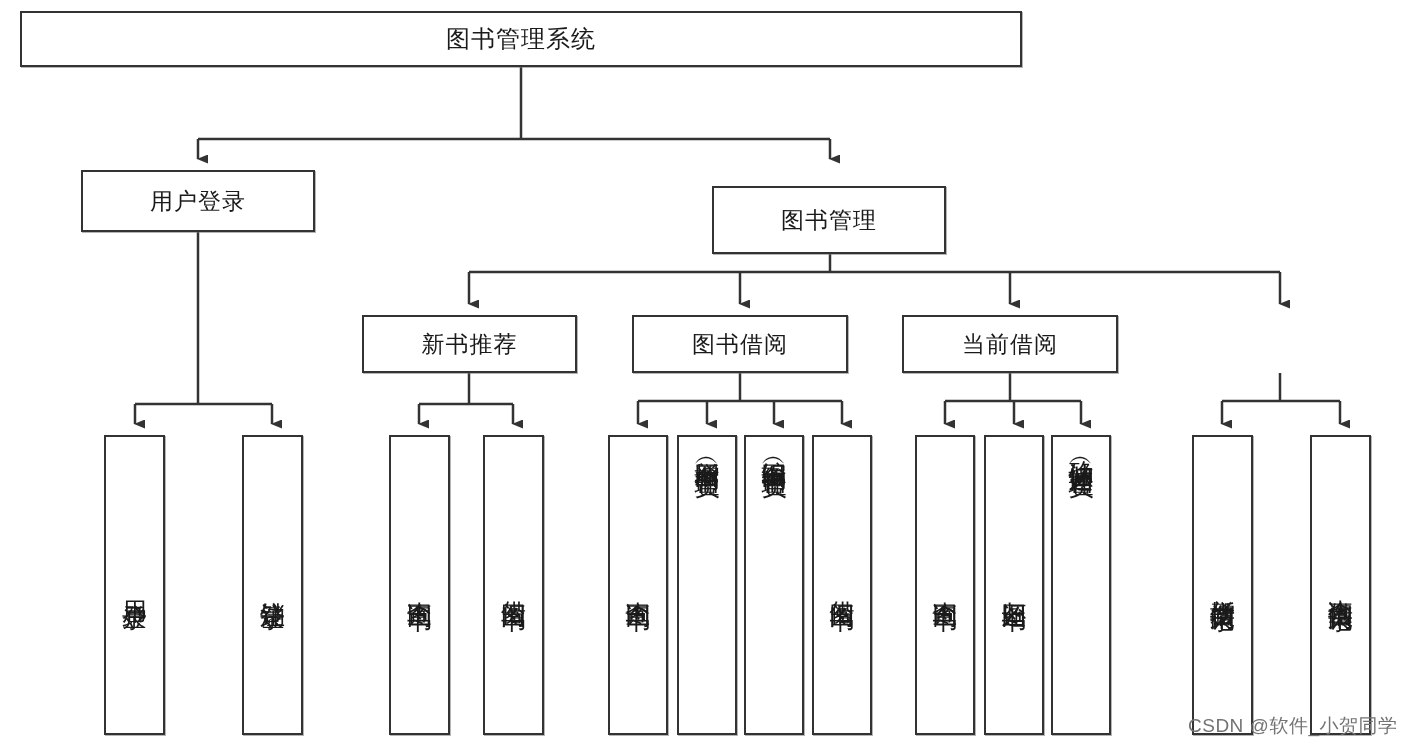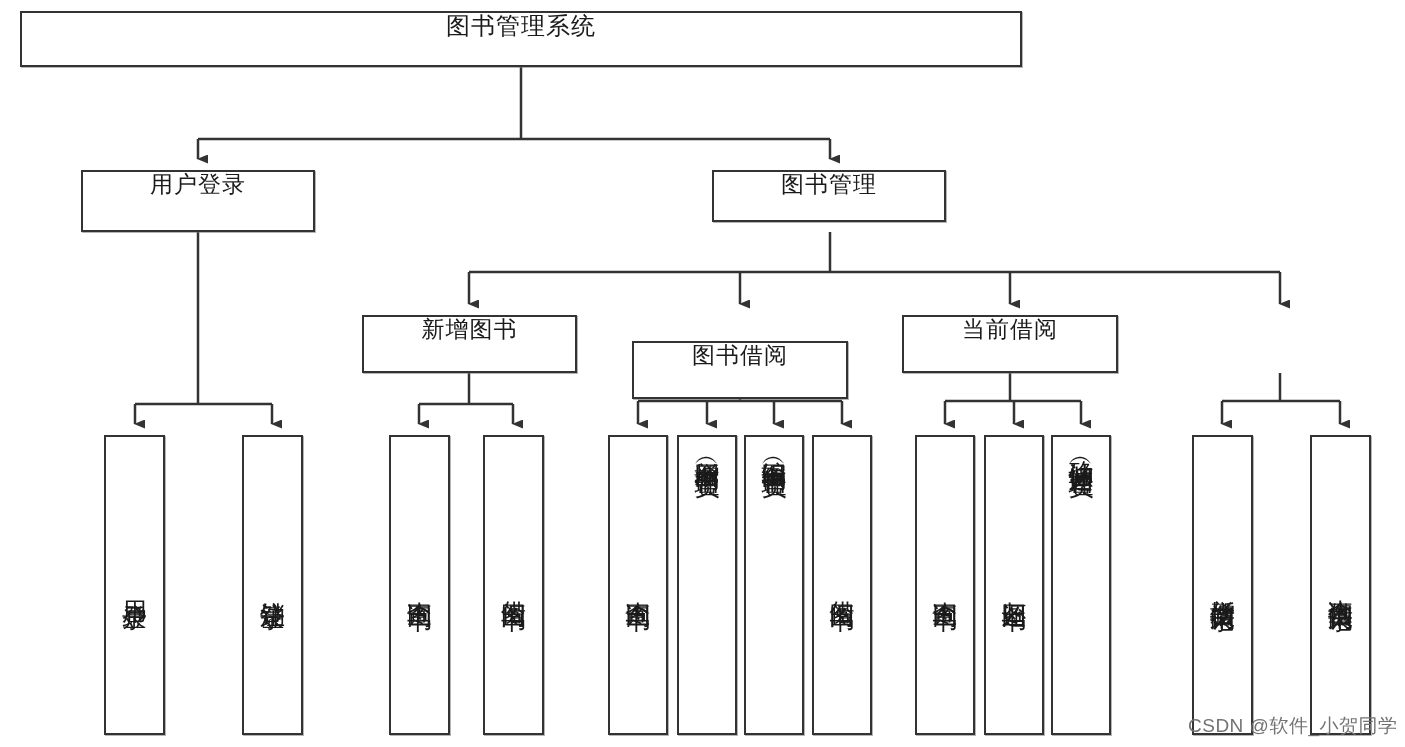--- a/index.html
+++ b/index.html
@@ -24,21 +24,21 @@
     width: 1405px;
     height: 747px;
     pointer-events: none;
   }
   .node {
     position: absolute;
     box-sizing: border-box;
     border: 2px solid #333333;
     background: #ffffff;
     display: flex;
-    align-items: flex-start;
+    align-items: center;
     justify-content: center;
     color: #1a1a1a;
     box-shadow: 1px 1px 0 rgba(120,120,120,0.55);
   }
   .node .label {
     display: block;
     text-align: center;
     line-height: 1.08;
   }
   
@@ -135,28 +135,28 @@
     </g>
   </svg>
 
   <div class="node horiz root" style="left:20px; top:11px; width:1002px; height:56px;">
     <span class="label">图书管理系统</span>
   </div>
 
   <div class="node horiz" style="left:81px; top:170px; width:234px; height:62px;">
     <span class="label">用户登录</span>
   </div>
-  <div class="node horiz" style="left:712px; top:170px; width:234px; height:52px;">
+  <div class="node horiz" style="left:712px; top:186px; width:234px; height:68px;">
     <span class="label">图书管理</span>
   </div>
 
   <div class="node horiz" style="left:362px; top:315px; width:215px; height:58px;">
-    <span class="label">新增图书</span>
-  </div>
-  <div class="node horiz" style="left:632px; top:315px; width:216px; height:58px;margin-top:26px;">
+    <span class="label">新书推荐</span>
+  </div>
+  <div class="node horiz" style="left:632px; top:315px; width:216px; height:58px;">
     <span class="label">图书借阅</span>
   </div>
   <div class="node horiz" style="left:902px; top:315px; width:216px; height:58px;">
     <span class="label">当前借阅</span>
   </div>
 
   <div class="node vert centered" style="left:104px; top:435px; width:61px; height:300px;">
     <span class="label">用户登录</span>
   </div>
   <div class="node vert centered" style="left:242px; top:435px; width:61px; height:300px;">

